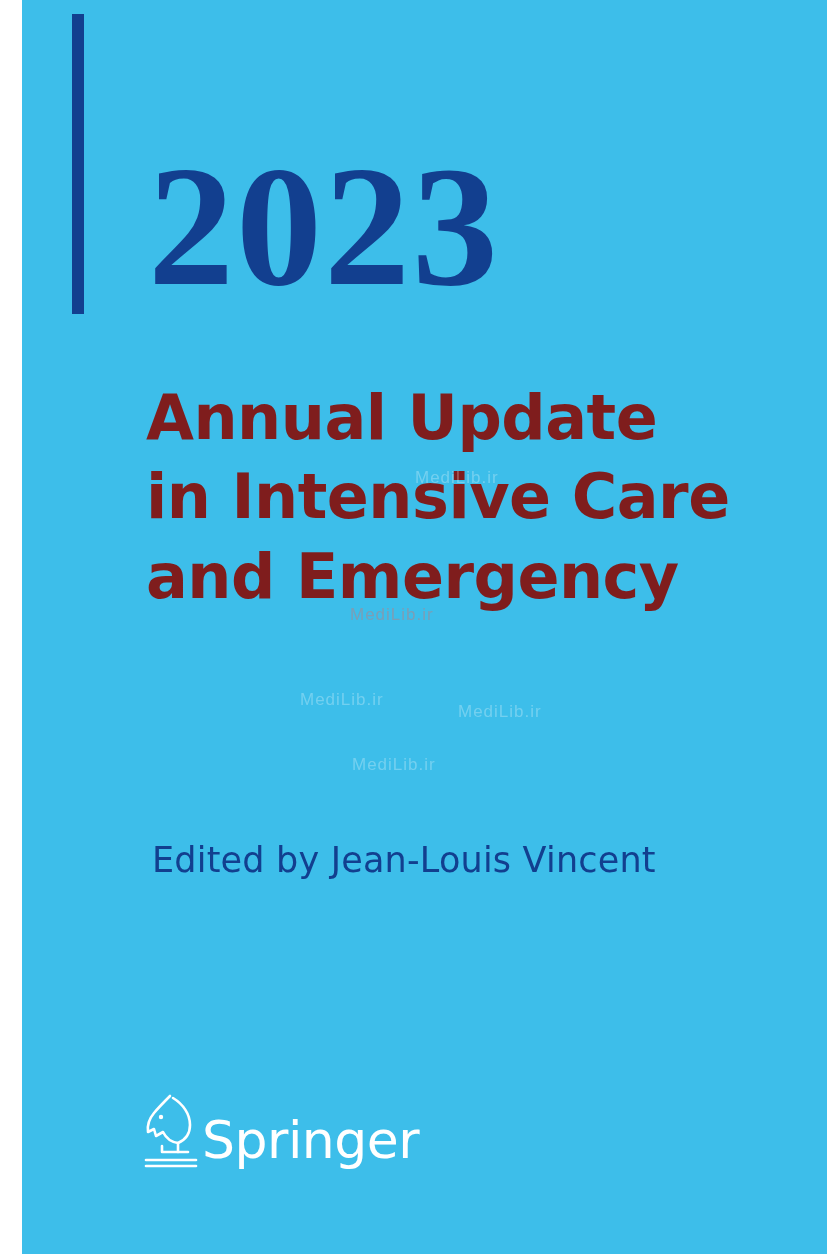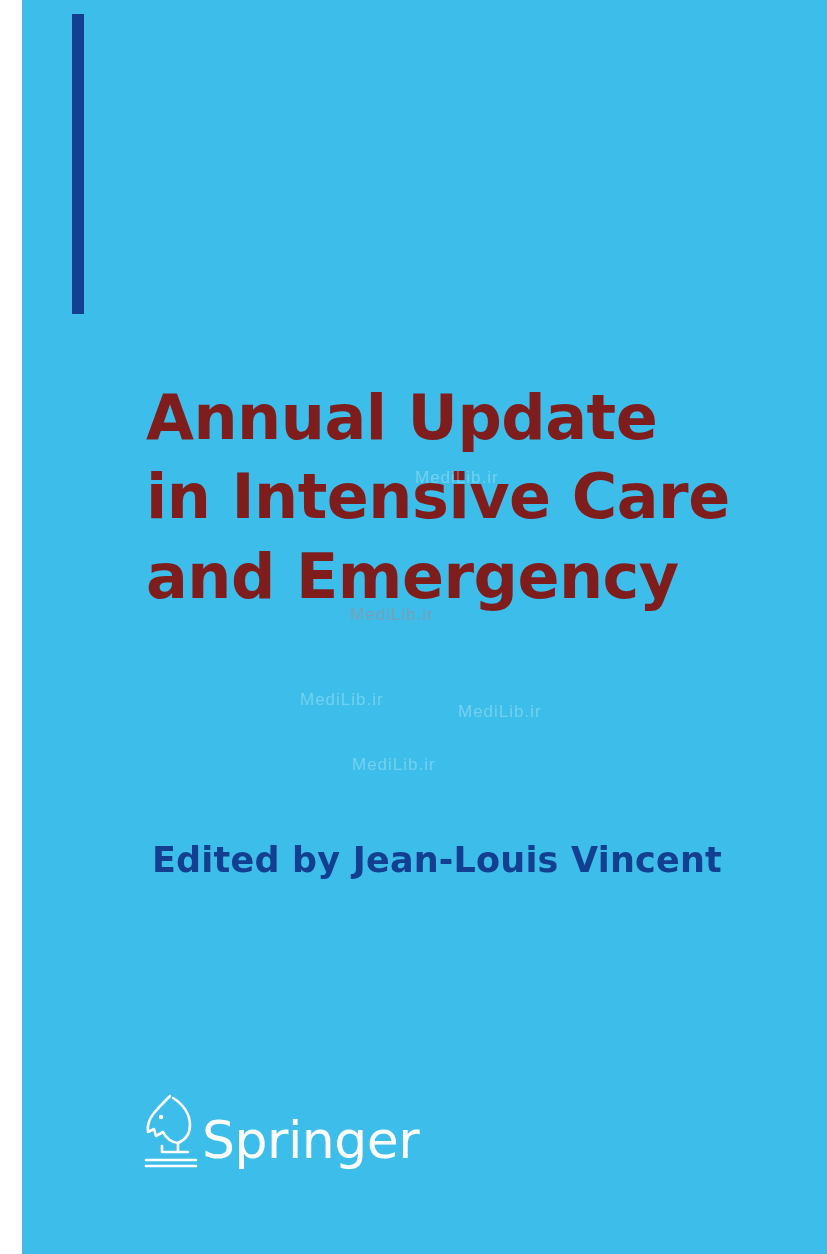--- a/index.html
+++ b/index.html
@@ -56,21 +56,21 @@
     font-size: 62px;
     line-height: 1.28;
     color: #7f1d1d;
     letter-spacing: -0.5px;
   }
   .editor {
     position: absolute;
     left: 152px;
     top: 840px;
     font-family: "DejaVu Sans", sans-serif;
-    font-weight: bold;
+    font-weight: normal;
     font-size: 35px;
     color: #123f8f;
     letter-spacing: 0.2px;
   }
   
   .springer {
     position: absolute;
     left: 140px;
     top: 1090px;
     display: flex;
@@ -107,20 +107,21 @@
 </style>
 </head>
 <body>
 
 <div class="cover">
 
   <div class="left-margin"></div>
 
   <div class="blue-rule"></div>
 
+  <div class="year">2023</div>
 
   <div class="title">
     <div>Annual Update</div>
     <div>in Intensive Care</div>
     <div>and Emergency</div>
   </div>
 
   <div class="editor">Edited by Jean-Louis Vincent</div>
 
   <div class="springer">

